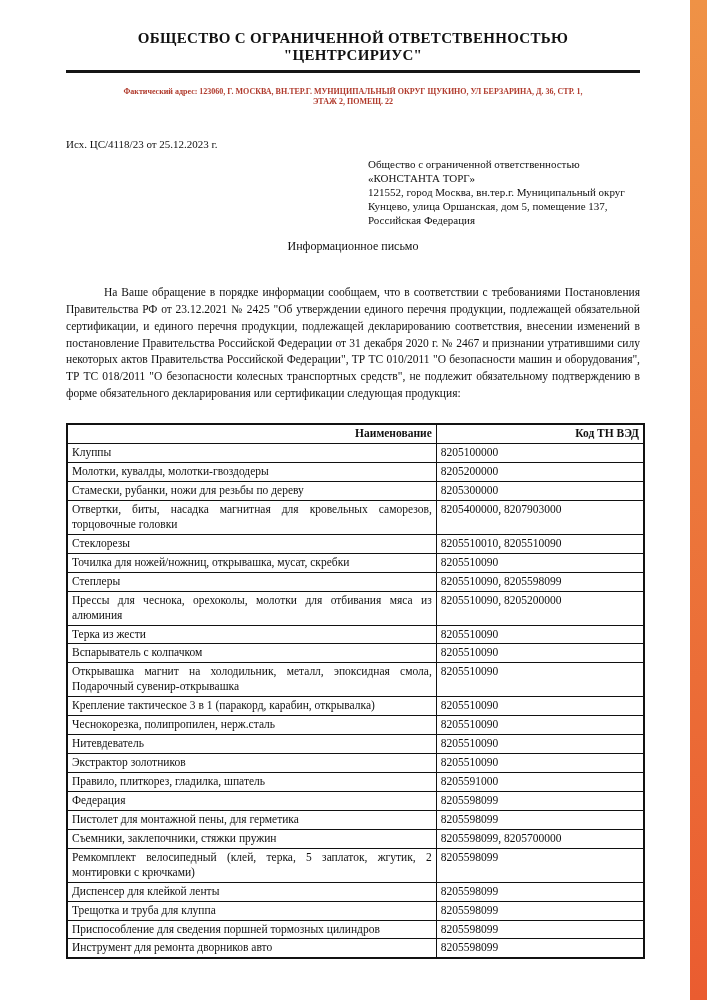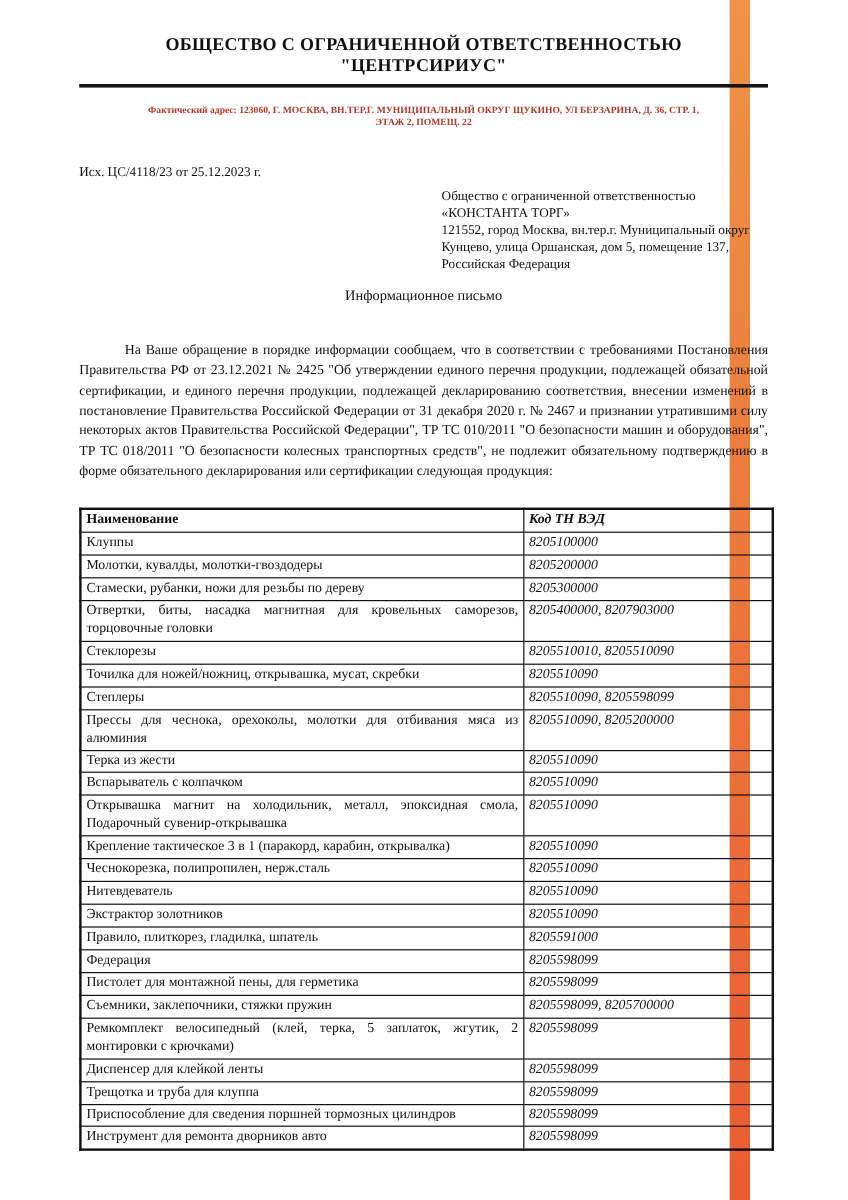--- a/index.html
+++ b/index.html
@@ -7,21 +7,21 @@
     padding: 0;
     background: #ffffff;
     width: 707px;
     height: 1000px;
     overflow: hidden;
     font-family: "Liberation Serif", "DejaVu Serif", serif;
     color: #111111;
   }
   .page {
     position: relative;
-    width: 625px;
+    width: 707px;
     height: 1000px;
     background: #ffffff;
   }
   .accent-bar {
     position: absolute;
     top: 0;
     right: 0;
     width: 17px;
     height: 1000px;
     background: linear-gradient(180deg, #ef9246 0%, #ec793c 45%, #ea5c30 100%);
@@ -81,25 +81,25 @@
     border: 2px solid #111111;
     font-size: 11.5px;
   }
   table.products td, table.products th {
     border: 1px solid #111111;
     padding: 1px 4px 2px 4px;
     vertical-align: top;
     line-height: 1.3;
   }
   table.products th {
-    text-align: left;
+    text-align: right;
     font-weight: bold;
   }
   td.name-cell { width: 64%; text-align: justify; }
-  td.code-cell, th.code-col { width: 36%; font-style: italic; }
+  td.code-cell, th.code-col { width: 36%; }
 </style>
 </head>
 <body>
 
 <div class="page">
   <div class="accent-bar"></div>
 
   <div class="content">
 
     <div class="org-title">

